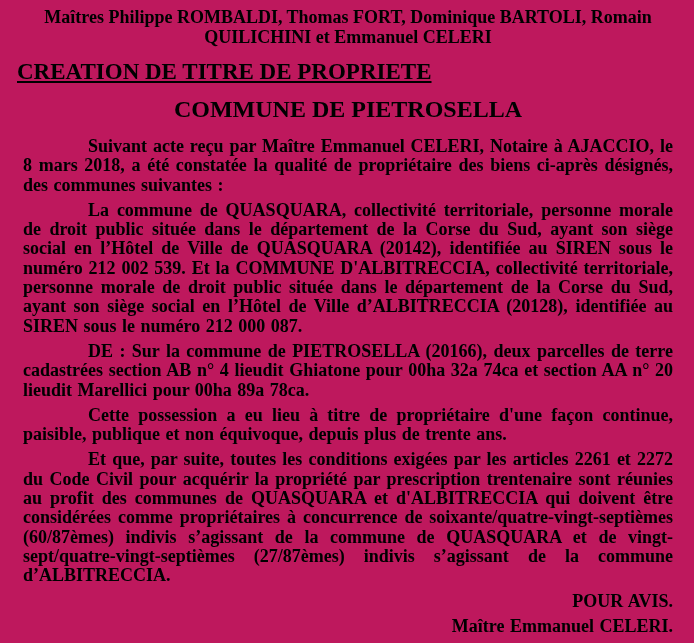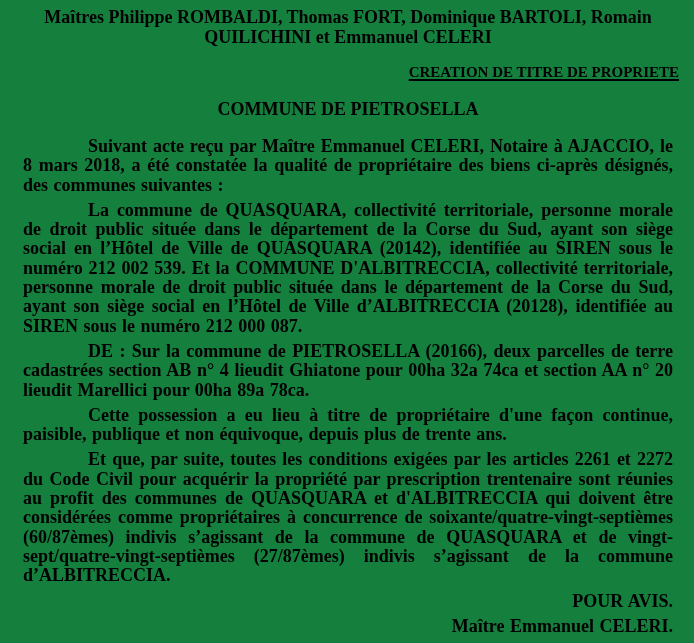--- a/index.html
+++ b/index.html
@@ -1,49 +1,49 @@
 <!DOCTYPE html>
 <html lang="fr"><head>
 <meta charset="utf-8">
 <style>
   * { box-sizing: border-box; }
   html, body { margin: 0; padding: 0; background: #ffffff; }
 
   .page {
     width: 694px;
     height: 643px;
-    background: #15803d;
+    background: #be185d;
     color: #000000;
     font-family: "Liberation Serif", "DejaVu Serif", serif;
     font-weight: 700;
     font-size: 18px;
     padding: 7px 15px 0 17px;
     overflow: hidden;
   }
 
   .doc-header p {
     margin: 0;
     text-align: center;
     line-height: 20px;
   }
 
   .doc-title {
     margin: 15px 0 0 0;
-    font-size: 15px;
+    font-size: 23px;
     font-weight: 700;
-    text-align: right;
+    text-align: left;
     line-height: 20px;
     text-decoration: underline;
     text-decoration-thickness: 2px;
     text-underline-offset: 2px;
   }
 
   .doc-subtitle {
     margin: 17px 0 0 0;
-    font-size: 18px;
+    font-size: 24px;
     font-weight: 700;
     text-align: center;
     line-height: 20px;
   }
 
   .doc-body { margin-top: 18px; }
 
   .doc-body .para {
     margin: 6px;
     text-align: justify;

